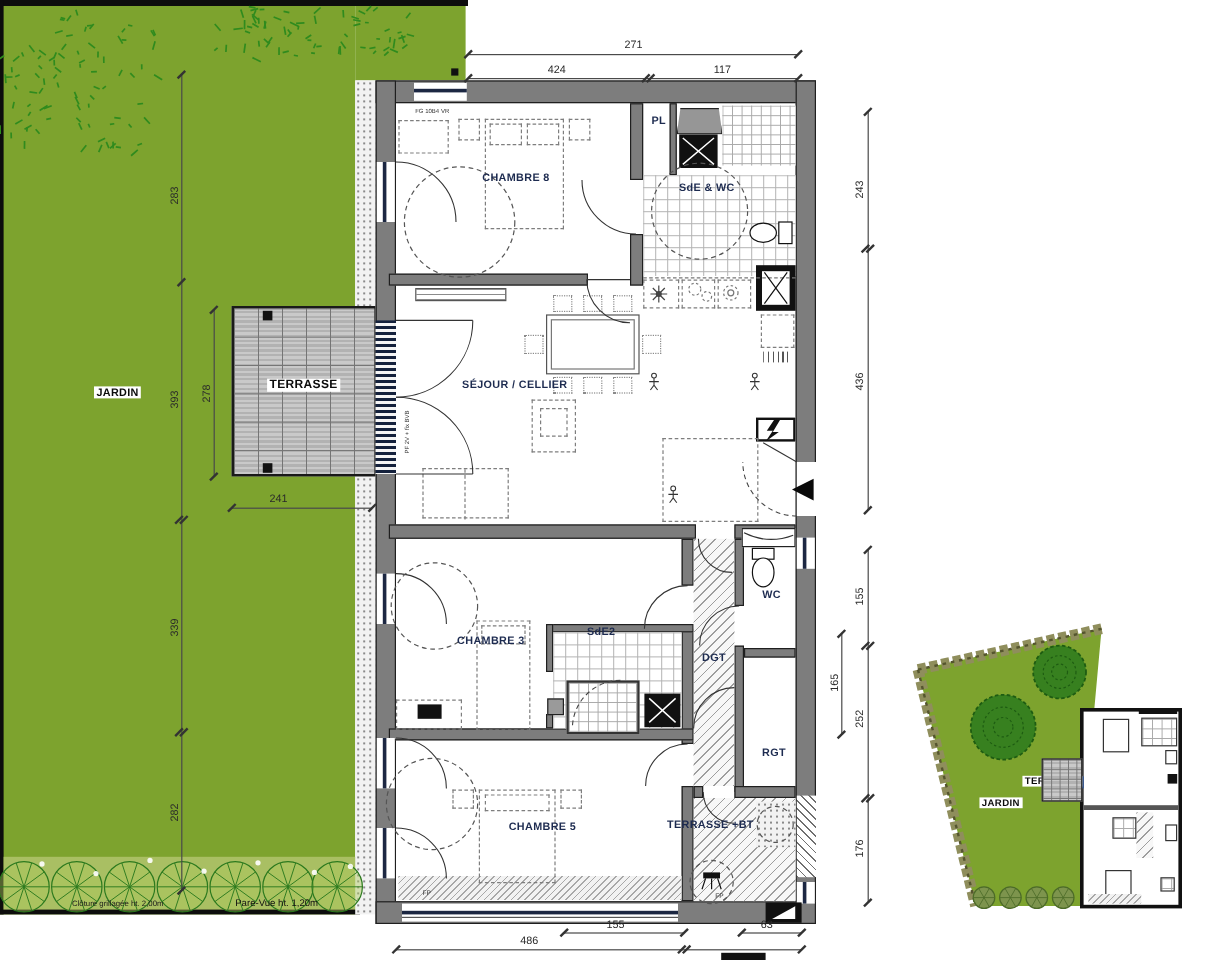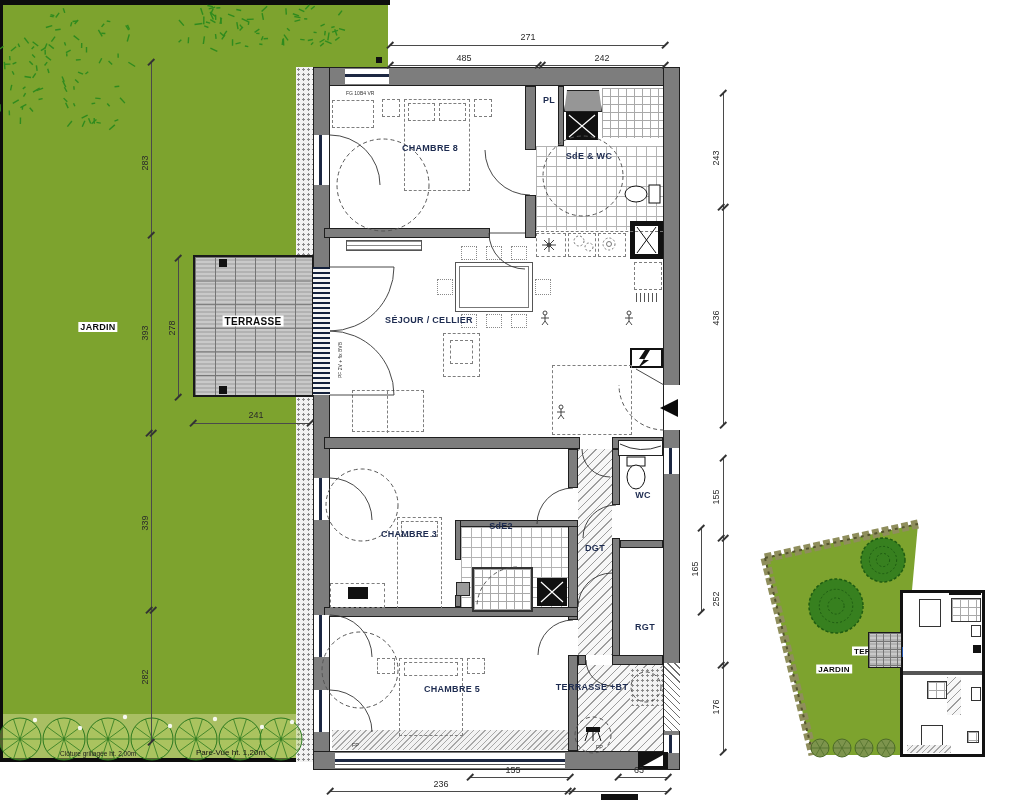--- a/index.html
+++ b/index.html
@@ -577,37 +577,37 @@
       <i class="tick" style="left: 570px; top: 777px;"></i>
       <i class="tick" style="left: 618px; top: 777px;"></i>
       <i class="tick" style="left: 668px; top: 777px;"></i>
       <i class="tick" style="left: 330px; top: 791px;"></i>
       <i class="tick" style="left: 568px; top: 791px;"></i>
       <i class="tick" style="left: 572px; top: 791px;"></i>
       <i class="tick" style="left: 668px; top: 791px;"></i>
     </div>
 
   <span class="dim" style="left:528px;top:37px">271</span>
-  <span class="dim" style="left:464px;top:58px">485</span>
-  <span class="dim" style="left:602px;top:58px">242</span>
+  <span class="dim" style="left:464px;top:58px">424</span>
+  <span class="dim" style="left:602px;top:58px">117</span>
   <span class="dim dimv" style="left:716px;top:158px">243</span>
   <span class="dim dimv" style="left:716px;top:318px">436</span>
   <span class="dim dimv" style="left:716px;top:497px">155</span>
   <span class="dim dimv" style="left:716px;top:599px">252</span>
   <span class="dim dimv" style="left:716px;top:707px">176</span>
   <span class="dim dimv" style="left:695px;top:569px">165</span>
   <span class="dim dimv" style="left:145px;top:163px">283</span>
   <span class="dim dimv" style="left:145px;top:333px">393</span>
   <span class="dim dimv" style="left:145px;top:523px">339</span>
   <span class="dim dimv" style="left:145px;top:677px">282</span>
   <span class="dim dimv" style="left:172px;top:328px">278</span>
-  <span class="dim" style="left:256px;top:415px">241</span>
+  <span class="dim" style="left:232px;top:415px">241</span>
   <span class="dim" style="left:513px;top:770px">155</span>
   <span class="dim" style="left:639px;top:770px">63</span>
-  <span class="dim" style="left:441px;top:784px">236</span>
+  <span class="dim" style="left:441px;top:784px">486</span>
   <span class="dim" style="left:613px;top:824px">196</span>
 
   <span class="lbl" style="left:430px;top:148px">CHAMBRE 8</span>
   <span class="lbl" style="left:589px;top:156px">SdE &amp; WC</span>
   <span class="lbl" style="left:549px;top:100px">PL</span>
   <span class="lbl" style="left:429px;top:320px">SÉJOUR / CELLIER</span>
   <span class="lbl" style="left:409px;top:534px">CHAMBRE 3</span>
   <span class="lbl" style="left:501px;top:526px">SdE2</span>
   <span class="lbl" style="left:595px;top:548px">DGT</span>
   <span class="lbl" style="left:643px;top:495px">WC</span>

